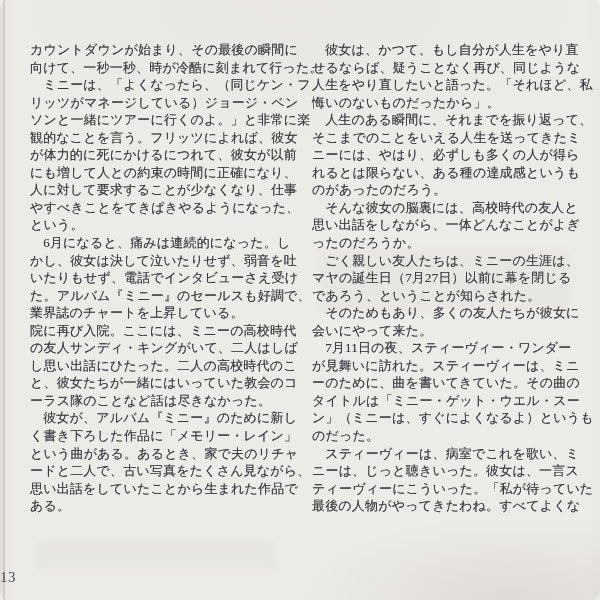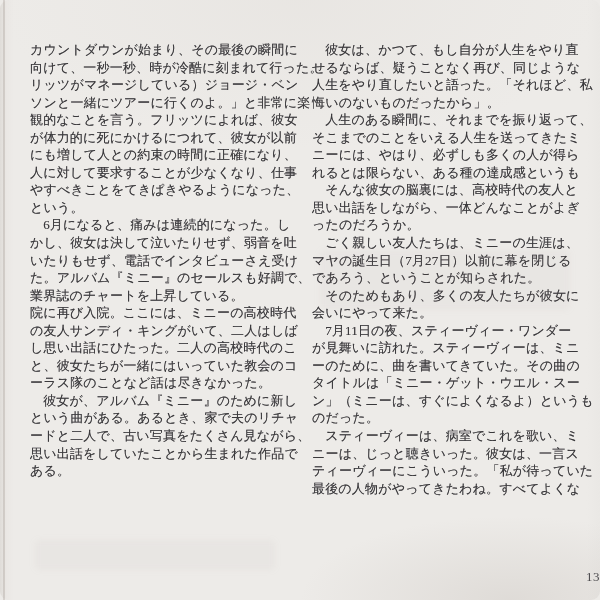--- a/index.html
+++ b/index.html
@@ -54,69 +54,72 @@
     filter: blur(3px);
     border-radius: 4px;
   }
   .ghost-a { left: 320px; top: 250px; width: 250px; height: 60px; }
   .ghost-b { left: 35px;  top: 540px; width: 240px; height: 30px; }
   .page-number {
     position: absolute;
     left: 0;
     right: 0;
     top: 569px;
-    text-align: right;
-    font-size: 13px;
+    text-align: left;
+    font-size: 15px;
     letter-spacing: 0.5px;
     color: #4c4b4e;
   }
 </style>
 </head>
 <body>
 
 <div class="page">
   <div class="gutter-shadow"></div>
 
   <div class="column column-left">
       <div class="line">カウントダウンが始まり、その最後の瞬間に</div>
       <div class="line">向けて、一秒一秒、時が冷酷に刻まれて行った。</div>
+      <div class="line">　ミニーは、「よくなったら、（同じケン・フ</div>
       <div class="line">リッツがマネージしている）ジョージ・ベン</div>
       <div class="line">ソンと一緒にツアーに行くのよ。」と非常に楽</div>
       <div class="line">観的なことを言う。フリッツによれば、彼女</div>
       <div class="line">が体力的に死にかけるにつれて、彼女が以前</div>
       <div class="line">にも増して人との約束の時間に正確になり、</div>
       <div class="line">人に対して要求することが少なくなり、仕事</div>
       <div class="line">やすべきことをてきぱきやるようになった、</div>
       <div class="line">という。</div>
       <div class="line">　6月になると、痛みは連続的になった。し</div>
       <div class="line">かし、彼女は決して泣いたりせず、弱音を吐</div>
       <div class="line">いたりもせず、電話でインタビューさえ受け</div>
       <div class="line">た。アルバム『ミニー』のセールスも好調で、</div>
       <div class="line">業界誌のチャートを上昇している。</div>
       <div class="line">院に再び入院。ここには、ミニーの高校時代</div>
       <div class="line">の友人サンディ・キングがいて、二人はしば</div>
       <div class="line">し思い出話にひたった。二人の高校時代のこ</div>
       <div class="line">と、彼女たちが一緒にはいっていた教会のコ</div>
       <div class="line">ーラス隊のことなど話は尽きなかった。</div>
       <div class="line">　彼女が、アルバム『ミニー』のために新し</div>
+      <div class="line">く書き下ろした作品に「メモリー・レイン」</div>
       <div class="line">という曲がある。あるとき、家で夫のリチャ</div>
       <div class="line">ードと二人で、古い写真をたくさん見ながら、</div>
       <div class="line">思い出話をしていたことから生まれた作品で</div>
       <div class="line">ある。</div>
     </div>
 
   <div class="column column-right">
       <div class="line">　彼女は、かつて、もし自分が人生をやり直</div>
       <div class="line">せるならば、疑うことなく再び、同じような</div>
       <div class="line">人生をやり直したいと語った。「それほど、私</div>
       <div class="line">悔いのないものだったから」。</div>
       <div class="line">　人生のある瞬間に、それまでを振り返って、</div>
       <div class="line">そこまでのことをいえる人生を送ってきたミ</div>
       <div class="line">ニーには、やはり、必ずしも多くの人が得ら</div>
       <div class="line">れるとは限らない、ある種の達成感というも</div>
+      <div class="line">のがあったのだろう。</div>
       <div class="line">　そんな彼女の脳裏には、高校時代の友人と</div>
       <div class="line">思い出話をしながら、一体どんなことがよぎ</div>
       <div class="line">ったのだろうか。</div>
       <div class="line">　ごく親しい友人たちは、ミニーの生涯は、</div>
       <div class="line">マヤの誕生日（7月27日）以前に幕を閉じる</div>
       <div class="line">であろう、ということが知らされた。</div>
       <div class="line">　そのためもあり、多くの友人たちが彼女に</div>
       <div class="line">会いにやって来た。</div>
       <div class="line">　7月11日の夜、スティーヴィー・ワンダー</div>
       <div class="line">が見舞いに訪れた。スティーヴィーは、ミニ</div>

